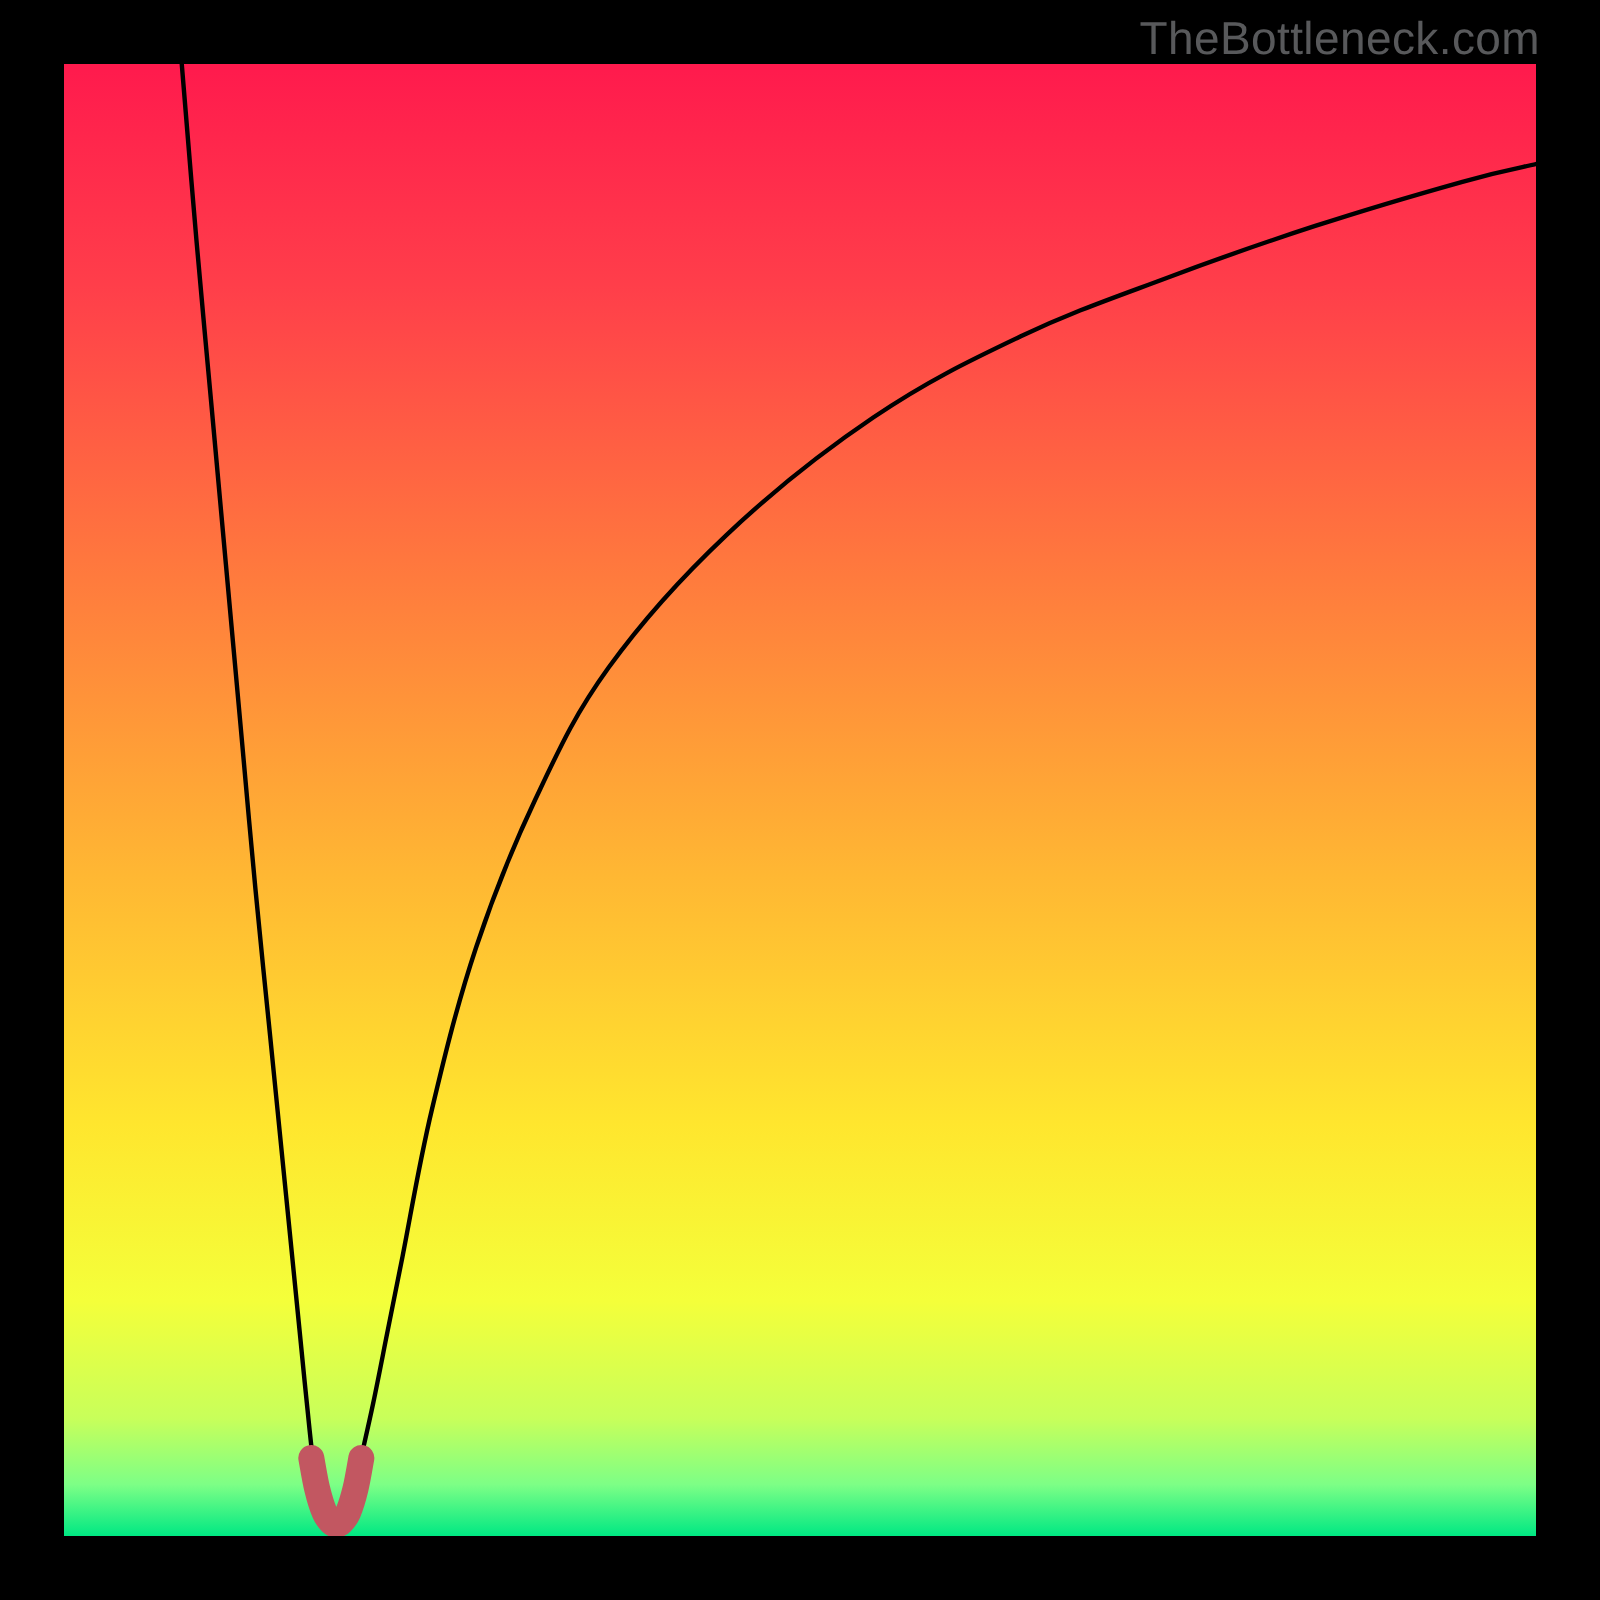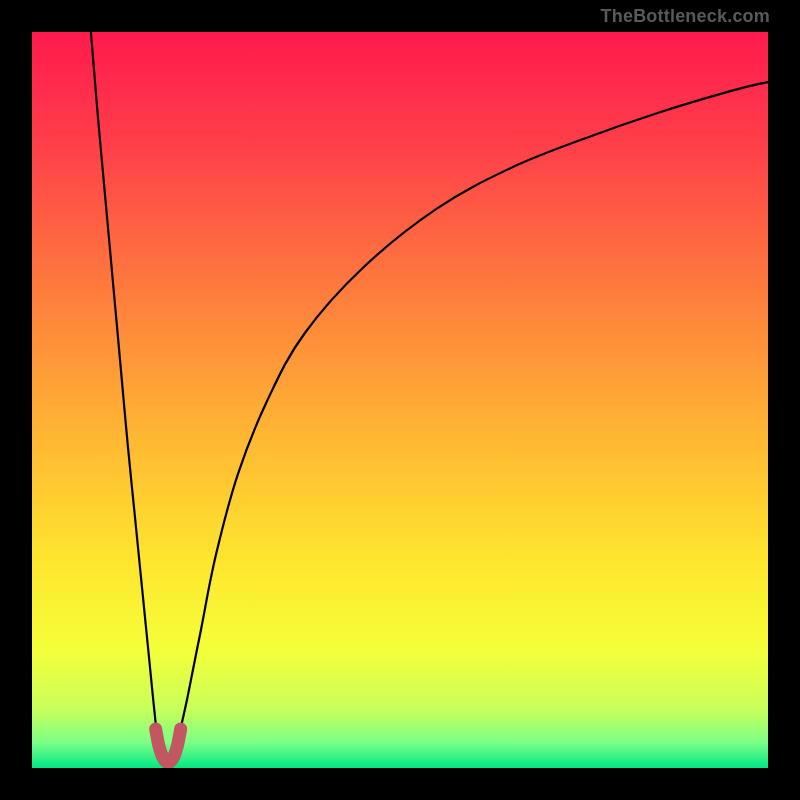--- a/index.html
+++ b/index.html
@@ -39,22 +39,22 @@
     top: 0;
     width: 100%;
     height: 100%;
     overflow: visible;
   }
   .watermark {
     position: absolute;
     top: 6px;
     right: 30px;
     font-family: Arial, Helvetica, sans-serif;
-    font-size: 18px;
-    font-weight: 700;
+    font-size: 23px;
+    font-weight: 400;
     color: #58595b;
     letter-spacing: 0.2px;
   }
 </style>
 </head>
 <body>
 
 <div class="frame">
 
   <div class="plot-area">

